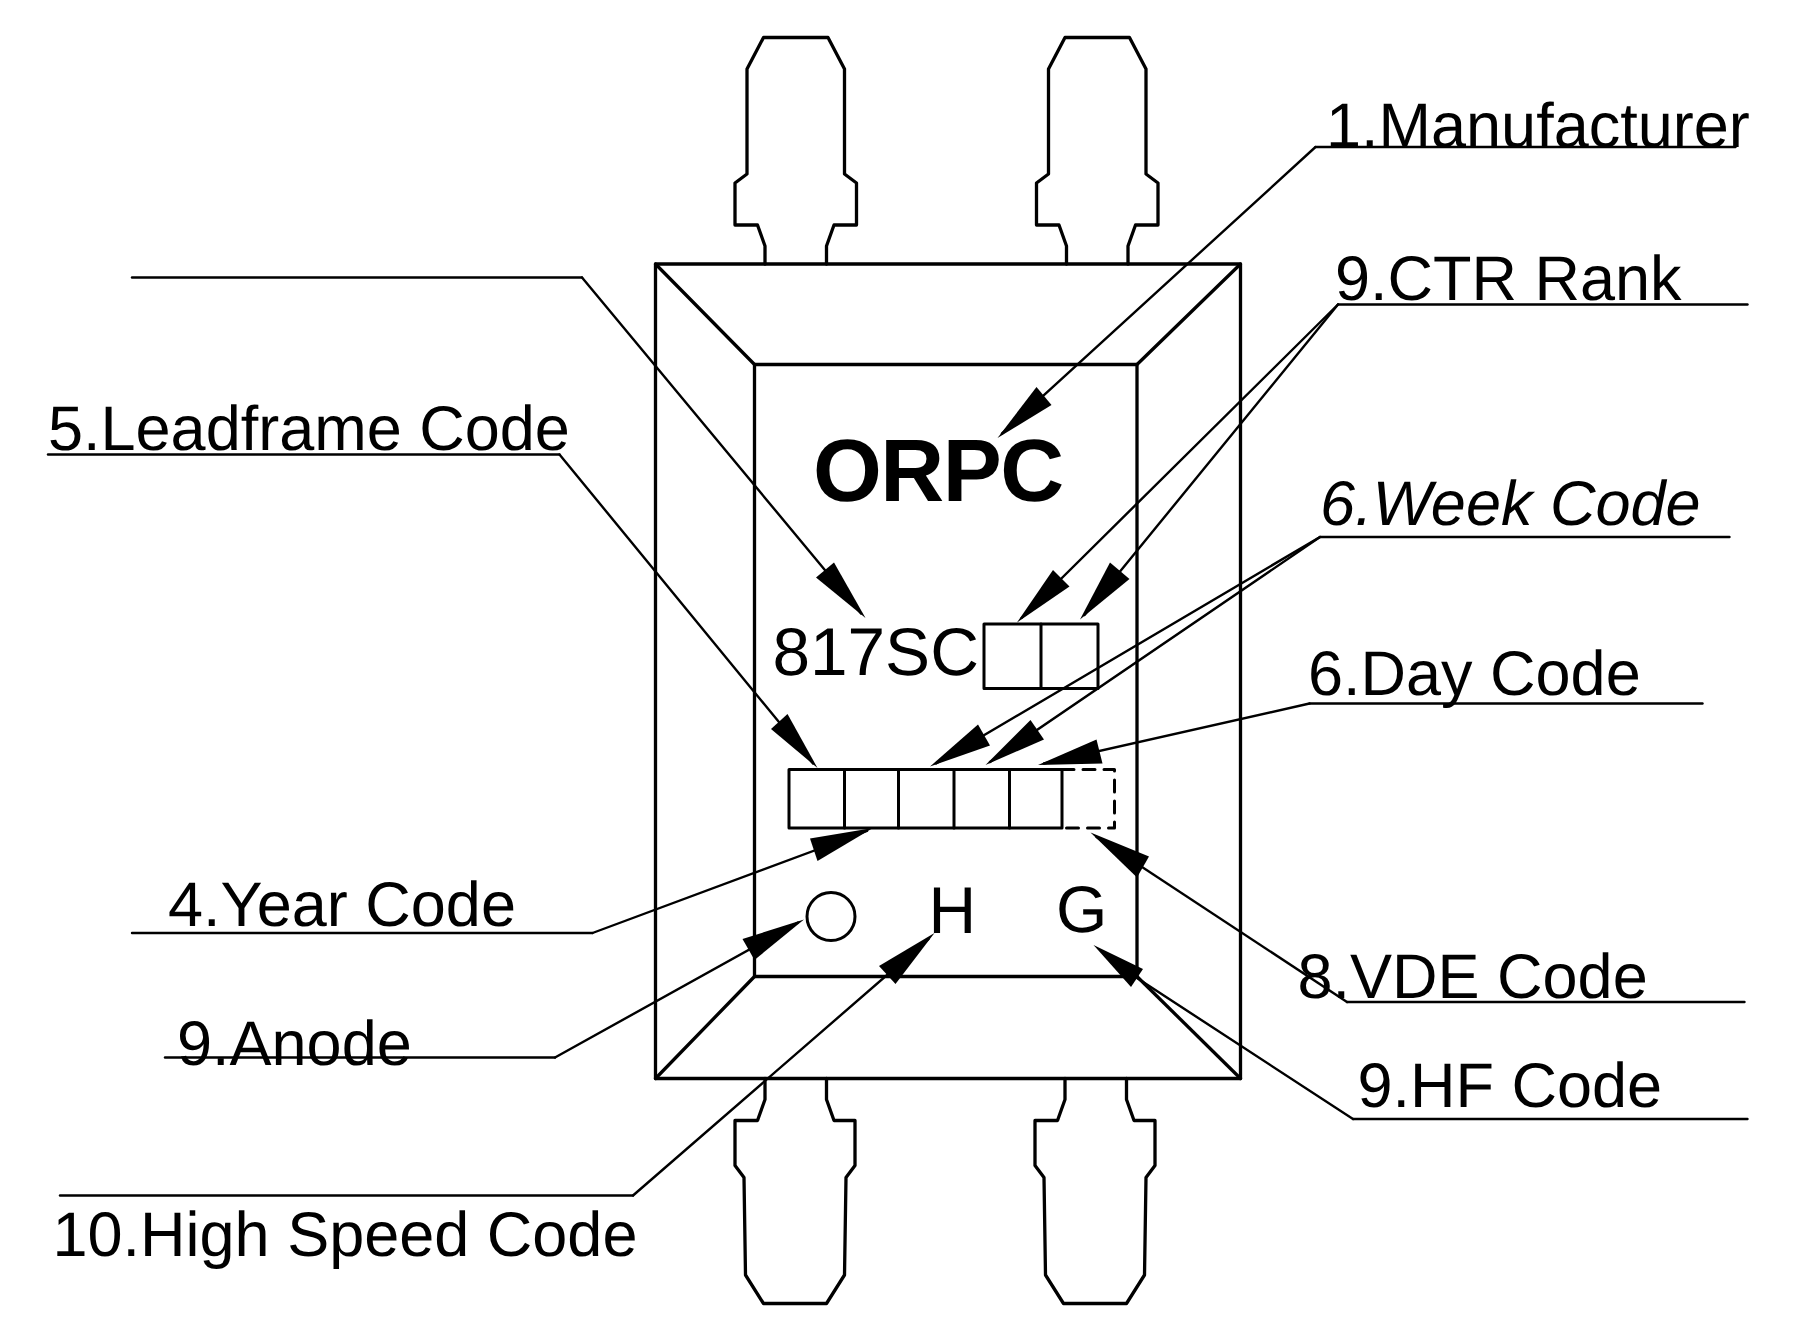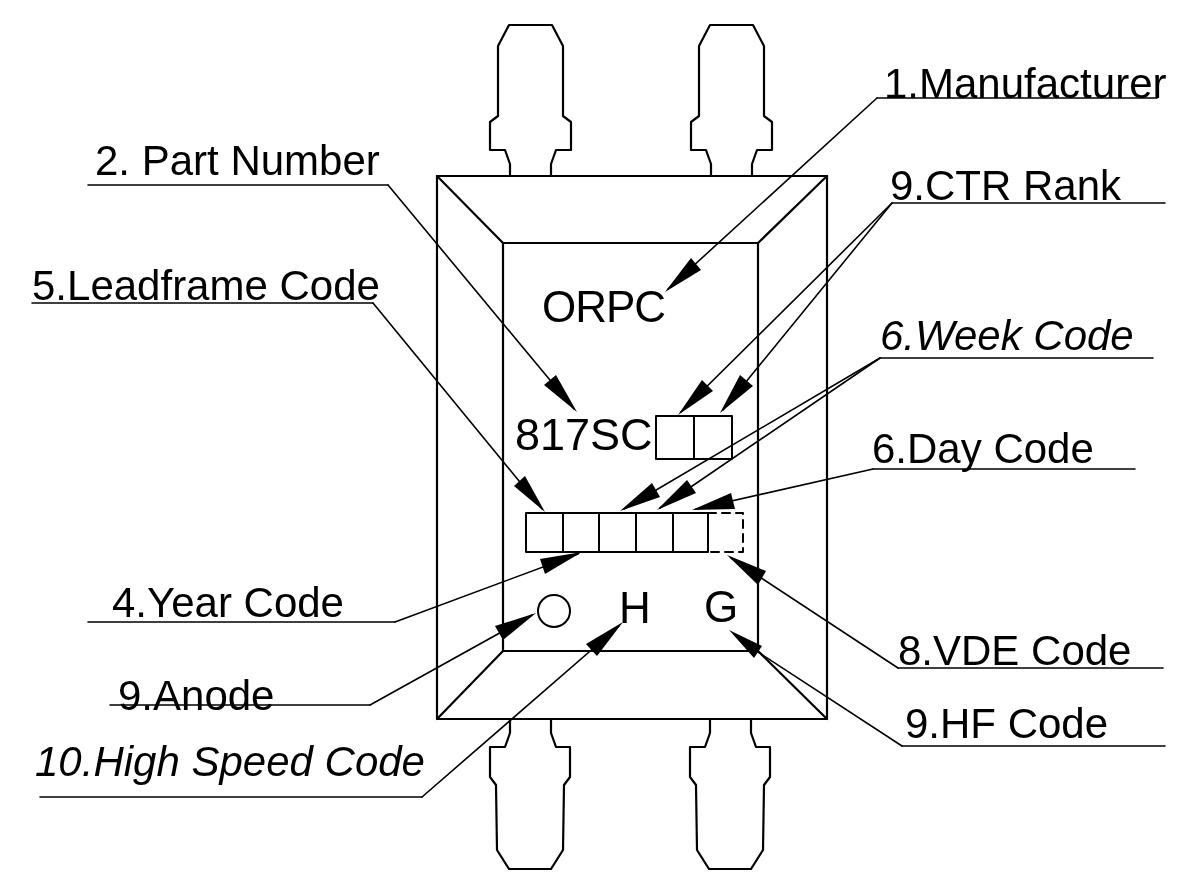--- a/index.html
+++ b/index.html
@@ -19,21 +19,21 @@
     white-space:nowrap;
     letter-spacing:0px;
     margin-top:12px;
   }
   .marking{
     position:absolute;
     line-height:1;
     color:#000;
     white-space:nowrap;
   }
-  #mark-logo{font-size:44px;letter-spacing:-1px;}
+  #mark-logo{font-size:59px;letter-spacing:-1px;font-weight:bold;}
   #mark-part{font-size:45px;}
   #mark-h,#mark-g{font-size:44px;}
 </style>
 </head>
 <body>
 
 <div id="canvas">
 
   <svg id="drawing" width="1196" height="881" viewBox="0 0 1196 881" fill="none" stroke="#000" stroke-width="2.2" stroke-linejoin="round" stroke-linecap="round">
 
@@ -122,24 +122,23 @@
       <polygon points="623,622 597,656 586,644"></polygon>
     </g>
   </svg>
 
   <div class="marking" id="mark-logo" style="left:542px;top:285px;">ORPC</div>
   <div class="marking" id="mark-part" style="left:515px;top:412px;">817SC</div>
   <div class="marking" id="mark-h" style="left:619px;top:586px;">H</div>
   <div class="marking" id="mark-g" style="left:704px;top:585px;">G</div>
 
   <div class="callout" style="left:884px;top:51px;">1.Manufacturer</div>
-  <div class="callout" style="left:95px;top:128px;">2. Part Number</div>
   <div class="callout" style="left:890px;top:153px;">9.CTR Rank</div>
   <div class="callout" style="left:32px;top:253px;">5.Leadframe Code</div>
   <div class="callout" style="left:880px;top:303px;font-style:italic;">6.Week Code</div>
   <div class="callout" style="left:872px;top:416px;">6.Day Code</div>
   <div class="callout" style="left:112px;top:570px;">4.Year Code</div>
-  <div class="callout" style="left:898px;top:618px;text-align:center;">8.VDE Code</div>
+  <div class="callout" style="left:865px;top:618px;text-align:center;">8.VDE Code</div>
   <div class="callout" style="left:118px;top:663px;">9.Anode</div>
   <div class="callout" style="left:905px;top:691px;">9.HF Code</div>
-  <div class="callout" style="left:35px;top:729px;font-style:italic;">10.High Speed Code</div>
+  <div class="callout" style="left:35px;top:790px;">10.High Speed Code</div>
 
 </div>
 
 </body></html>

